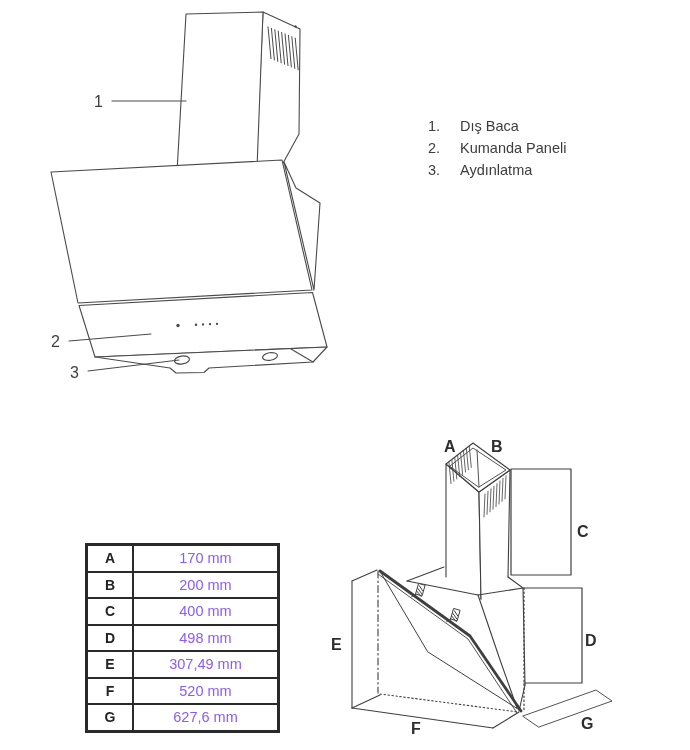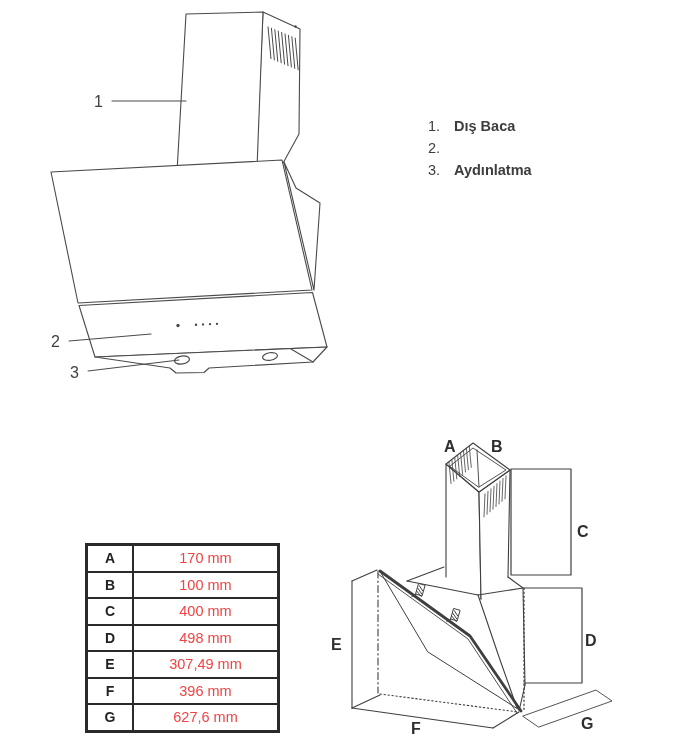--- a/index.html
+++ b/index.html
@@ -6,27 +6,27 @@
   #page{position:relative;width:690px;height:750px;background:#ffffff;overflow:hidden;
         font-family:"Liberation Sans",sans-serif;color:#333;}
   svg{position:absolute;overflow:visible;}
   svg text{font-family:"Liberation Sans",sans-serif;}
   .callout-num{font-size:16px;fill:#3f3f3f;font-weight:400;}
   .dim-letter{font-size:16px;font-weight:bold;fill:#2e2e2e;}
   
   #legend{position:absolute;left:428px;top:115px;font-size:14.5px;color:#3d3d3d;}
   .legend-item{display:flex;line-height:22px;}
   .legend-item .num{width:16px;}
-  .legend-item .lab{margin-left:10px;font-weight:bold;}
+  .legend-item .lab{margin-left:16px;}
   
   #dimtable{position:absolute;left:85px;top:543px;border-collapse:collapse;
             border:3px solid #2a2a2a;}
   #dimtable td{border:2px solid #2a2a2a;height:22.5px;text-align:center;vertical-align:middle;}
   #dimtable td.key{width:42px;font-weight:bold;font-size:14px;color:#222;}
-  #dimtable td.val{width:141px;font-size:14.5px;color:#ef4444;}
+  #dimtable td.val{width:141px;font-size:14.5px;color:#8b5cf6;}
   .stroke{fill:none;stroke:#4a4a4a;stroke-width:1.1;stroke-linejoin:round;stroke-linecap:round;}
   .wfill{fill:#ffffff;stroke:#4a4a4a;stroke-width:1.1;stroke-linejoin:round;}
 </style>
 </head>
 <body>
 
 <div id="page">
 
   <svg style="left:40px;top:0;" width="300" height="395" viewBox="40 0 300 395">
 
@@ -73,52 +73,53 @@
     <text class="callout-num" x="70" y="378">3</text>
   </svg>
 
   <div id="legend">
     <div class="legend-item">
       <span class="num">1.</span>
       <span class="lab">Dış Baca</span>
     </div>
     <div class="legend-item">
       <span class="num">2.</span>
+      <span class="lab">Kumanda Paneli</span>
     </div>
     <div class="legend-item">
       <span class="num">3.</span>
       <span class="lab">Aydınlatma</span>
     </div>
   </div>
 
   <table id="dimtable">
     <tbody>
       <tr>
         <td class="key">A</td>
         <td class="val">170 mm</td>
         </tr>
       <tr>
         <td class="key">B</td>
-        <td class="val">100 mm</td>
+        <td class="val">200 mm</td>
         </tr>
       <tr>
         <td class="key">C</td>
         <td class="val">400 mm</td>
         </tr>
       <tr>
         <td class="key">D</td>
         <td class="val">498 mm</td>
         </tr>
       <tr>
         <td class="key">E</td>
         <td class="val">307,49 mm</td>
         </tr>
       <tr>
         <td class="key">F</td>
-        <td class="val">396 mm</td>
+        <td class="val">520 mm</td>
         </tr>
       <tr>
         <td class="key">G</td>
         <td class="val">627,6 mm</td>
         </tr>
     </tbody>
   </table>
 
   <svg style="left:326px;top:428px;" width="302" height="320" viewBox="326 428 302 320">
     <g stroke="#3f3f3f" fill="none" stroke-linecap="round" stroke-linejoin="round">

